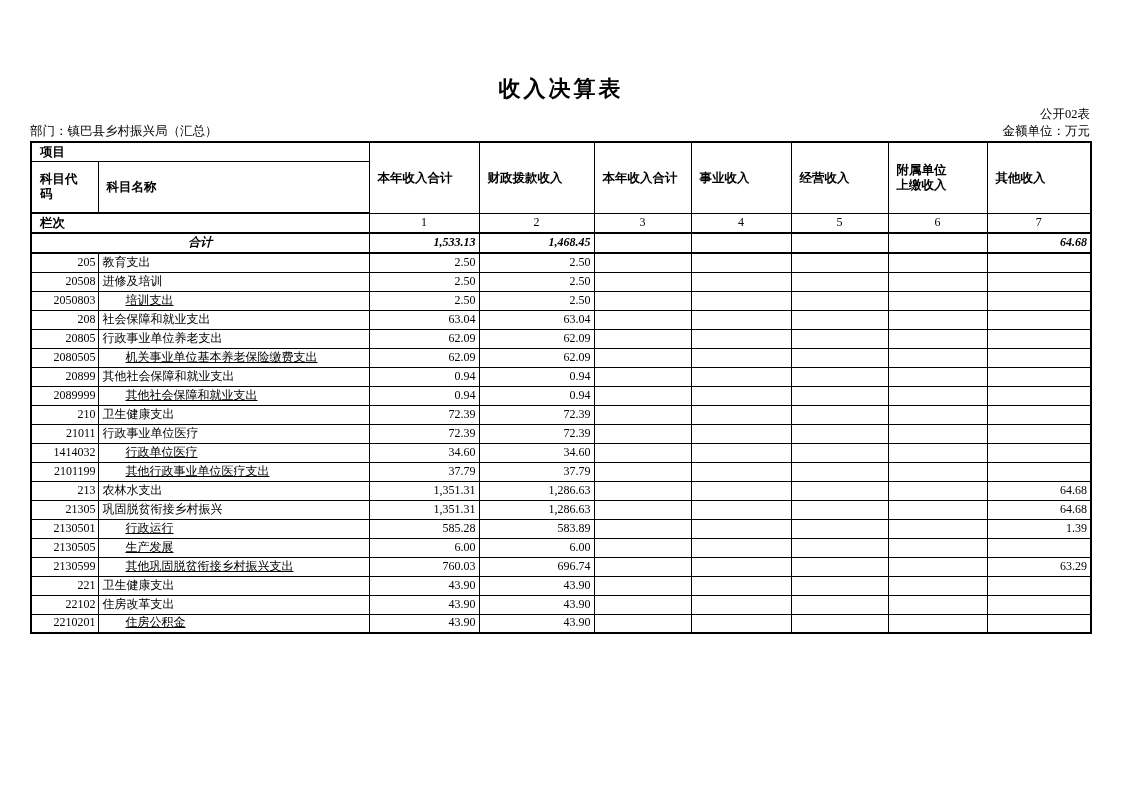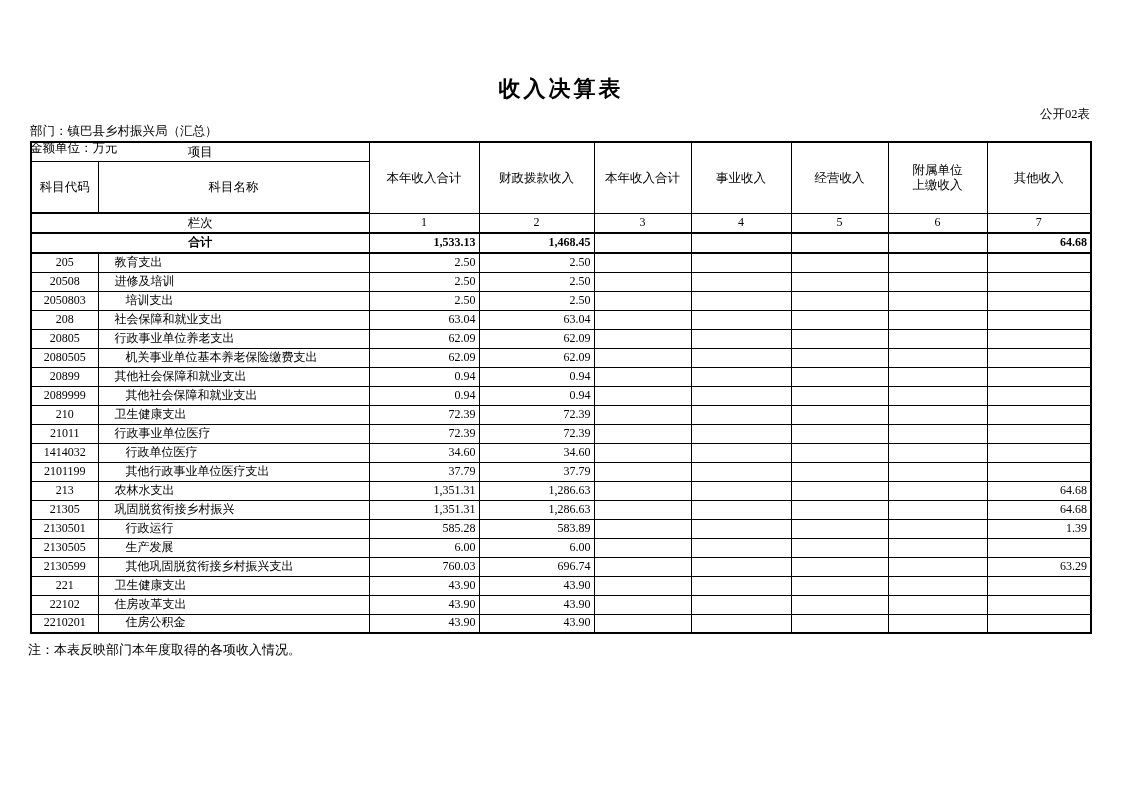--- a/index.html
+++ b/index.html
@@ -12,51 +12,51 @@
 
   .title{
     position:absolute;top:74px;left:0;width:100%;
     text-align:center;font-size:22px;font-weight:bold;letter-spacing:3px;
   }
   .table-code{
     position:absolute;top:106px;right:32px;font-size:12.5px;margin-left:32px;
   }
   .meta-row{
     position:absolute;top:123px;left:30px;width:1060px;
-    display:flex;justify-content:space-between;font-size:12.5px;flex-direction:column;
+    display:flex;justify-content:space-between;font-size:12.5px;
   }
 
   table.fin{
     position:absolute;top:141px;left:30px;width:1060px;
     border-collapse:collapse;table-layout:fixed;
     border:2px solid #000;
   }
   .fin th,.fin td{
     border:1px solid #000;
     font-size:12px;line-height:1.15;
     overflow:hidden;white-space:nowrap;
     padding:0 3px;
   }
   .fin th{
     font-family:"Liberation Sans","DejaVu Sans",sans-serif;
-    font-weight:normal;text-align:center;
-    white-space:pre-line;font-size:12.5px;padding:0 2px;
+    font-weight:bold;text-align:left;
+    white-space:pre-line;font-size:12.5px;padding:0 8px;
   }
   tr.r-project{height:19px;}
   tr.r-subject{height:52px;}
   tr.r-subject th{border-bottom-width:2px;}
   tr.r-index{height:20px;}
   tr.r-index td{text-align:center;}
-  tr.total{height:20px;}
+  tr.total{height:20px;font-style:italic;}
   tr.total td{border-top-width:2px;border-bottom-width:2px;font-weight:bold;text-align:right;}
   tr.total td.label{text-align:center;}
   tbody tr.data-row{height:19px;}
-  td.code{text-align:center;padding:0 2px;}
-  td.name{text-align:left;padding-left:16px;}
-  td.name.indent{padding-left:27px;}
+  td.code{text-align:right;padding:0 2px;}
+  td.name{text-align:left;padding-left:4px;}
+  td.name.indent{padding-left:27px;text-decoration:underline;}
   td.num{text-align:right;}
 
   .note{
     position:absolute;top:641px;left:28px;font-size:13px;
   }
 </style>
 </head>
 <body>
 
 <div class="page">
@@ -336,15 +336,14 @@
     <td class="num">43.90</td>
     <td class="num"></td>
     <td class="num"></td>
     <td class="num"></td>
     <td class="num"></td>
     <td class="num"></td>
   </tr>
       </tbody>
   </table>
 
-  <div class="note">注：本表反映部门本年度取得的各项收入情况。</div>
 
 </div>
 
 </body></html>

